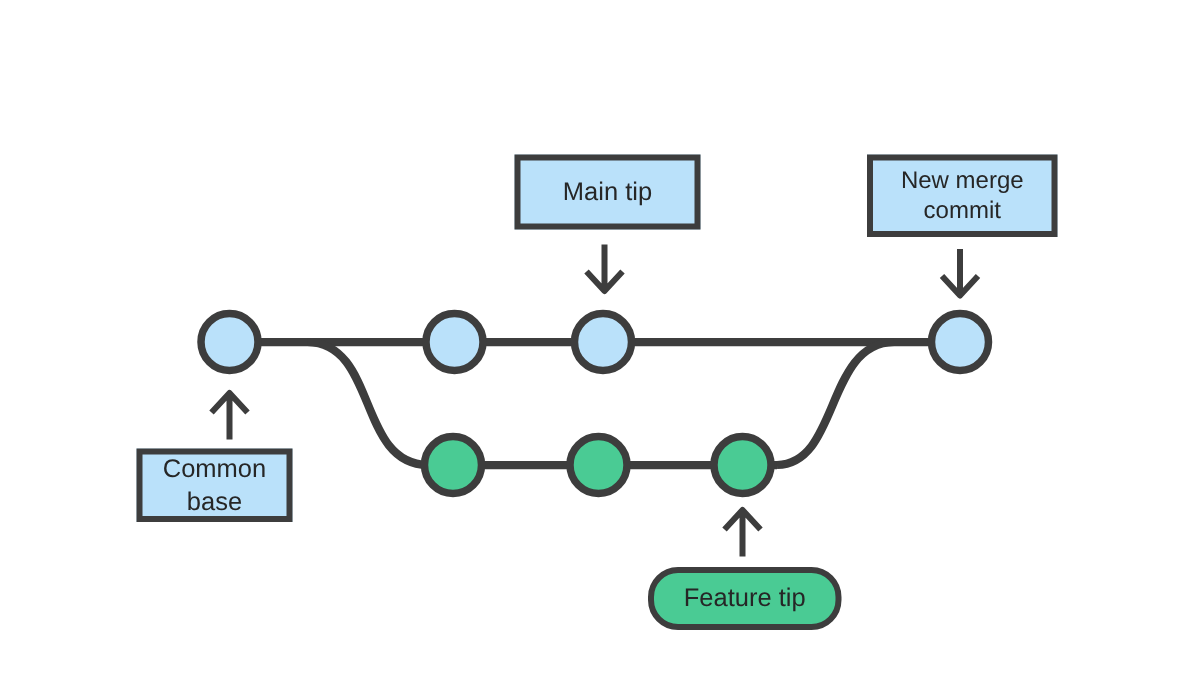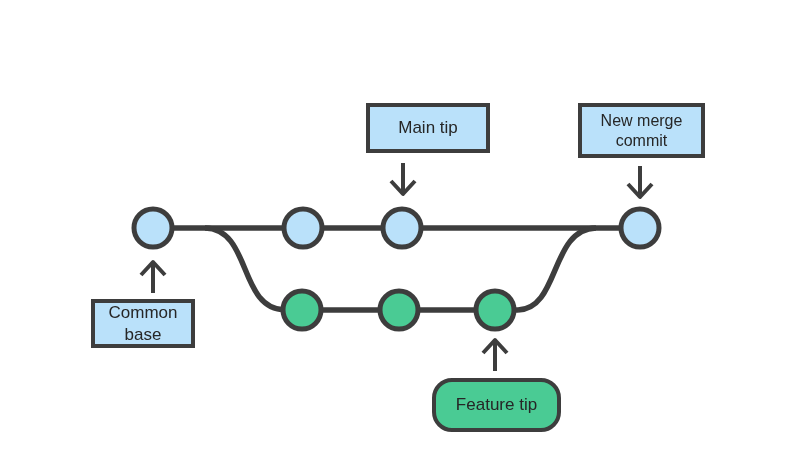--- a/index.html
+++ b/index.html
@@ -17,24 +17,24 @@
     box-sizing: border-box;
     border: 4px solid #3d3d3d;
     display: flex;
     align-items: center;
     justify-content: center;
     text-align: center;
     font-size: 17px;
     line-height: 1.25;
     font-weight: 400;
   }
-  .box-main-tip     { left: 343px; top: 103px; width: 124px; height: 50px; margin-left: 23px; }
+  .box-main-tip     { left: 343px; top: 103px; width: 124px; height: 50px; }
   .box-new-merge    { left: 578px; top: 103px; width: 127px; height: 55px; font-size: 16px; padding: 6px 6px; }
   .box-common-base  { left: 91px;  top: 299px; width: 104px; height: 49px; }
-  .box-feature-tip  { left: 432px; top: 378px; width: 129px; height: 54px; border-radius: 20px; }
+  .box-feature-tip  { left: 432px; top: 378px; width: 129px; height: 42px; border-radius: 20px; }
 </style>
 </head>
 <body>
 
 <div class="stage">
 
   <svg class="graph-svg" width="800" height="458" viewBox="0 0 800 458">
 
     <g fill="none" stroke-width="5.5" stroke="#3d3d3d">
       <path d="M 153 228 H 640"></path>

